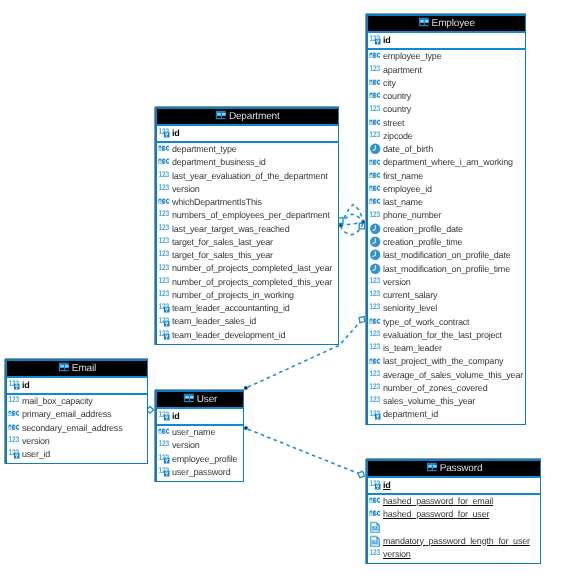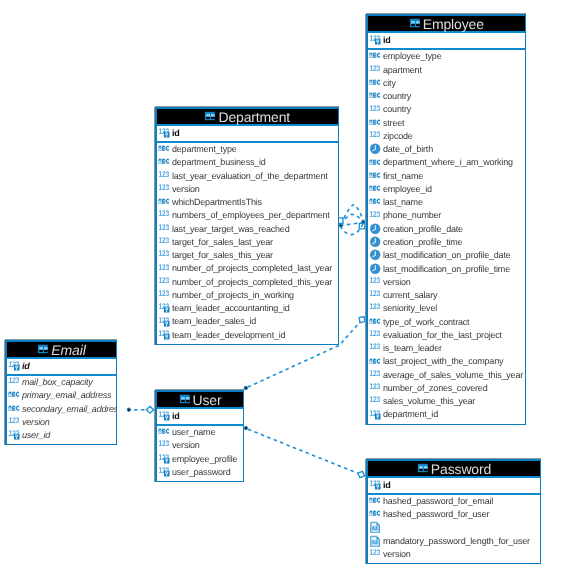--- a/index.html
+++ b/index.html
@@ -7,21 +7,21 @@
   body{width:561px;height:581px;position:relative;overflow:hidden;
        font-family:"Liberation Sans", sans-serif;
        -webkit-font-smoothing:antialiased;
        text-rendering:geometricPrecision;}
   #canvas{position:absolute;left:0;top:0;width:561px;height:581px;background:transparent;z-index:2;}
   #conn-layer{position:absolute;left:0;top:0;z-index:1;}
   .entity{position:absolute;box-sizing:border-box;background:#fff;
           border:2px solid #0b7dc0;border-right-width:1.5px;border-bottom-width:1.5px;overflow:hidden;
           box-shadow:-1px 0 0 #8e999e, 0 -1px 0 #8e999e;}
   .ent-head{background:#000;color:#dcdcdc;height:15px;line-height:15px;
-            text-align:center;font-size:14px;letter-spacing:-0.15px;white-space:nowrap;
+            text-align:center;font-size:10px;letter-spacing:-0.15px;white-space:nowrap;
             border-bottom:2px solid #0d8ad0;}
   .pk-row{height:15px;line-height:15px;border-bottom:2px solid #0d8ad0;
           font-size:9px;font-weight:bold;color:#0d0d0d;white-space:nowrap;
           padding-left:1px;letter-spacing:-0.2px;}
   .col{height:13.28px;line-height:13.28px;font-size:9px;color:#3a3a3a;
        white-space:nowrap;padding-left:1px;letter-spacing:-0.2px;}
   .cols{padding-bottom:2px;}
   .ic{display:inline-block;width:12px;height:12px;vertical-align:middle;
       margin-right:2px;position:relative;top:-0.5px;}
   .ic svg{display:block;}
@@ -566,21 +566,21 @@
               <g>
                 <rect x="6.0" y="4.75" width="5.5" height="5.75" fill="#1180c3"></rect>
                 <circle cx="8.7" cy="6.85" r="1.5" fill="#dcefFA"></circle>
                 <circle cx="8.7" cy="6.85" r="0.62" fill="#1180c3"></circle>
                 <rect x="8.2" y="7.85" width="1.0" height="2.2" fill="#dcefFA"></rect>
                 <rect x="9.2" y="8.6" width="0.8" height="0.62" fill="#1180c3"></rect>
               </g>
             </svg></span><span class="lbl">team_leader_development_id</span></div>
       </div>
     </div>
-    <div class="entity" style="left: 5px; top: 340px; width: 112px; font-style: italic;">
+    <div class="entity" style="left: 5px; top: 359px; width: 143px;">
       <div class="ent-head"><span class="tic"><svg width="12" height="10" viewBox="0 0 12 10" xmlns="http://www.w3.org/2000/svg">
             <rect x="0.9" y="0.8" width="9.8" height="8.4" fill="#0f86ca"></rect>
             <rect x="2.25" y="3.1" width="3.6" height="2.5" fill="#8ed0f2"></rect>
             <rect x="7.05" y="3.1" width="3.6" height="2.5" fill="#8ed0f2"></rect>
             <rect x="2.25" y="5.9" width="3.6" height="2.1" fill="#000000"></rect>
             <rect x="7.05" y="5.9" width="3.6" height="2.1" fill="#000000"></rect>
           </svg></span><span class="lbl">Email</span></div>
       <div class="pk-row"><span class="ic"><svg width="12" height="11" viewBox="0 0 12 11" xmlns="http://www.w3.org/2000/svg">
             <g transform="translate(0.4,0.8)">
               <text x="0" y="5.95" font-family="Liberation Sans, sans-serif" font-size="8.2" font-weight="bold" textLength="10.7" lengthAdjust="spacingAndGlyphs" fill="#55ace0">123</text>
@@ -729,21 +729,21 @@
               <g>
                 <rect x="6.0" y="4.75" width="5.5" height="5.75" fill="#1180c3"></rect>
                 <circle cx="8.7" cy="6.85" r="1.5" fill="#dcefFA"></circle>
                 <circle cx="8.7" cy="6.85" r="0.62" fill="#1180c3"></circle>
                 <rect x="8.2" y="7.85" width="1.0" height="2.2" fill="#dcefFA"></rect>
                 <rect x="9.2" y="8.6" width="0.8" height="0.62" fill="#1180c3"></rect>
               </g>
             </svg></span><span class="lbl">user_password</span></div>
       </div>
     </div>
-    <div class="entity" style="left: 366px; top: 458.8px; width: 175px;">
+    <div class="entity" style="left: 366px; top: 458.8px; width: 175px; text-decoration: underline;">
       <div class="ent-head"><span class="tic"><svg width="12" height="10" viewBox="0 0 12 10" xmlns="http://www.w3.org/2000/svg">
             <rect x="0.9" y="0.8" width="9.8" height="8.4" fill="#0f86ca"></rect>
             <rect x="2.25" y="3.1" width="3.6" height="2.5" fill="#8ed0f2"></rect>
             <rect x="7.05" y="3.1" width="3.6" height="2.5" fill="#8ed0f2"></rect>
             <rect x="2.25" y="5.9" width="3.6" height="2.1" fill="#000000"></rect>
             <rect x="7.05" y="5.9" width="3.6" height="2.1" fill="#000000"></rect>
           </svg></span><span class="lbl">Password</span></div>
       <div class="pk-row"><span class="ic"><svg width="12" height="11" viewBox="0 0 12 11" xmlns="http://www.w3.org/2000/svg">
             <g transform="translate(0.4,0.8)">
               <text x="0" y="5.95" font-family="Liberation Sans, sans-serif" font-size="8.2" font-weight="bold" textLength="10.7" lengthAdjust="spacingAndGlyphs" fill="#55ace0">123</text>

